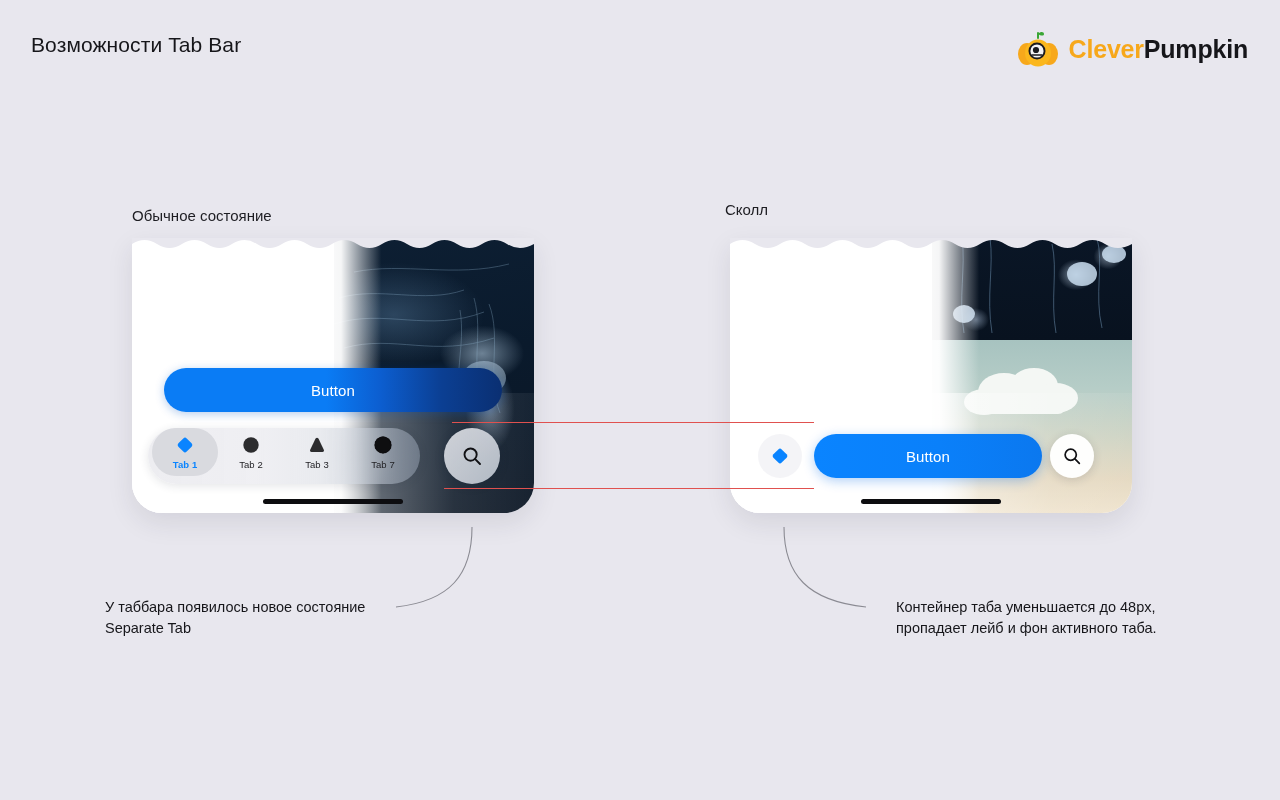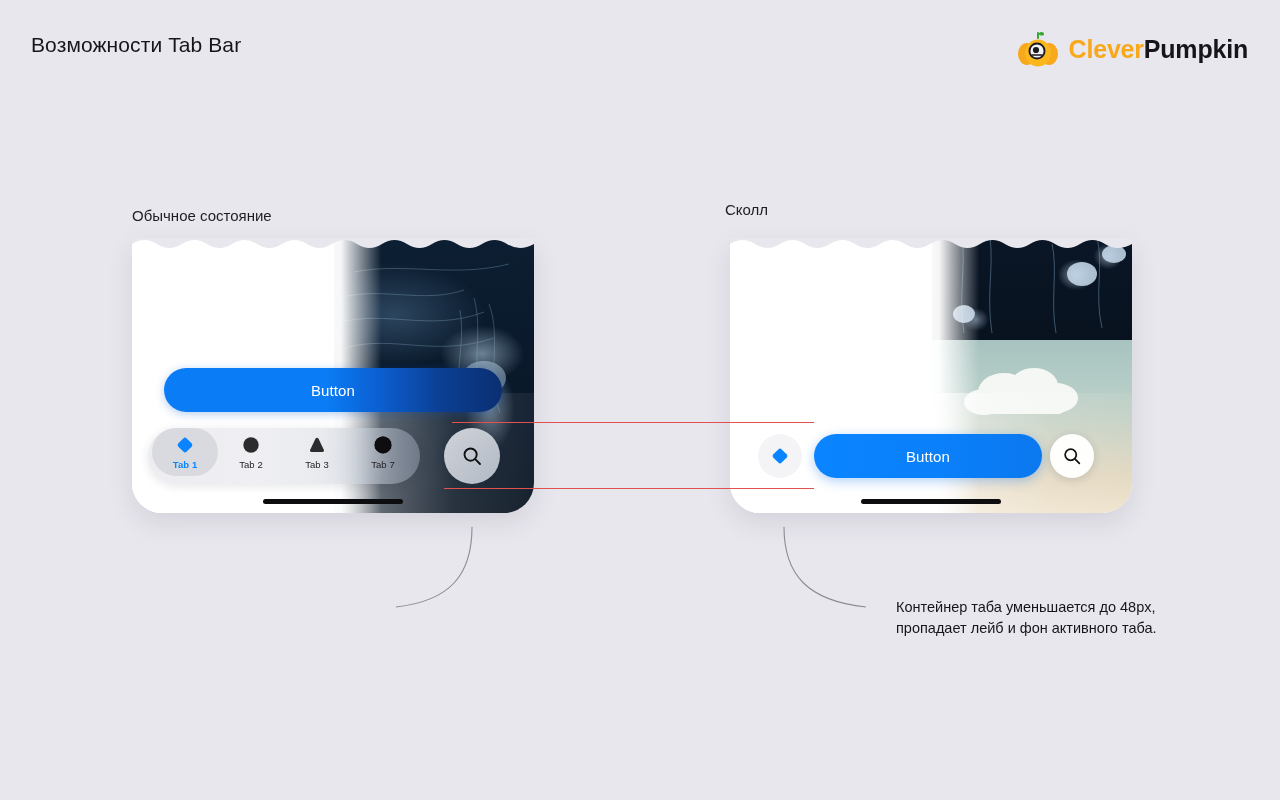--- a/index.html
+++ b/index.html
@@ -338,15 +338,16 @@
   <div class="guide guide-bottom"></div>
 
   <svg class="leader" style="left:380px; top:515px; width:120px; height:105px;" viewBox="0 0 120 105">
     <path d="M92 12 C92 60 70 86 16 92"></path>
   </svg>
 
   <svg class="leader" style="left:762px; top:515px; width:120px; height:105px;" viewBox="0 0 120 105">
     <path d="M22 12 C22 60 46 86 104 92"></path>
   </svg>
 
+  <div class="note note-left">У таббара появилось новое состояние Separate Tab</div>
   <div class="note note-right">Контейнер таба уменьшается до 48px, пропадает лейб и фон активного таба.</div>
 
 </div>
 
 </body></html>

